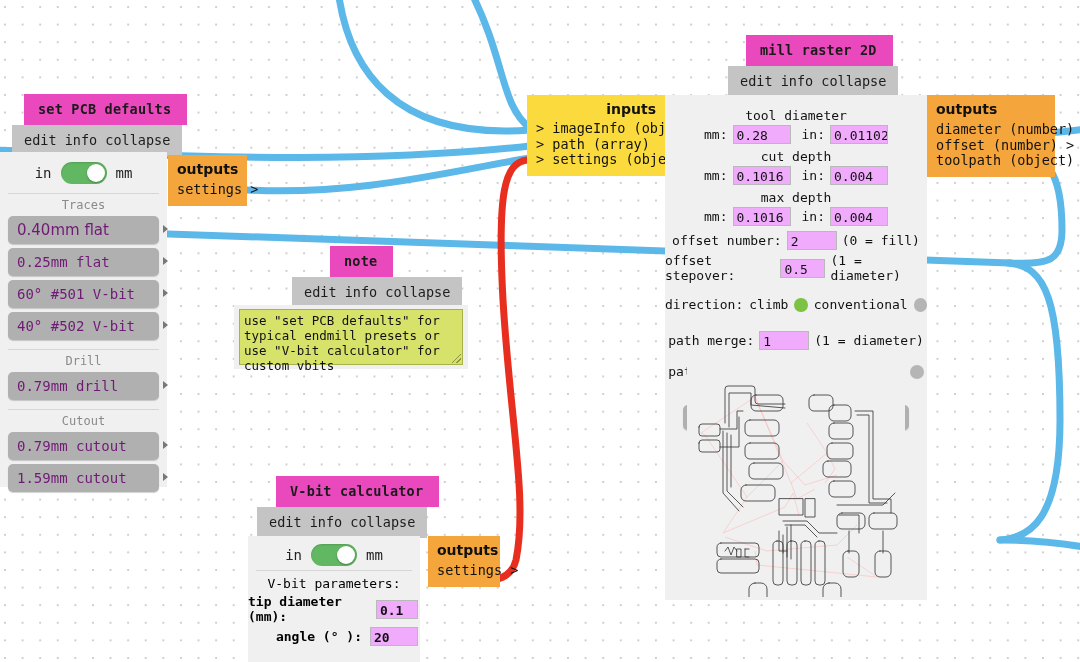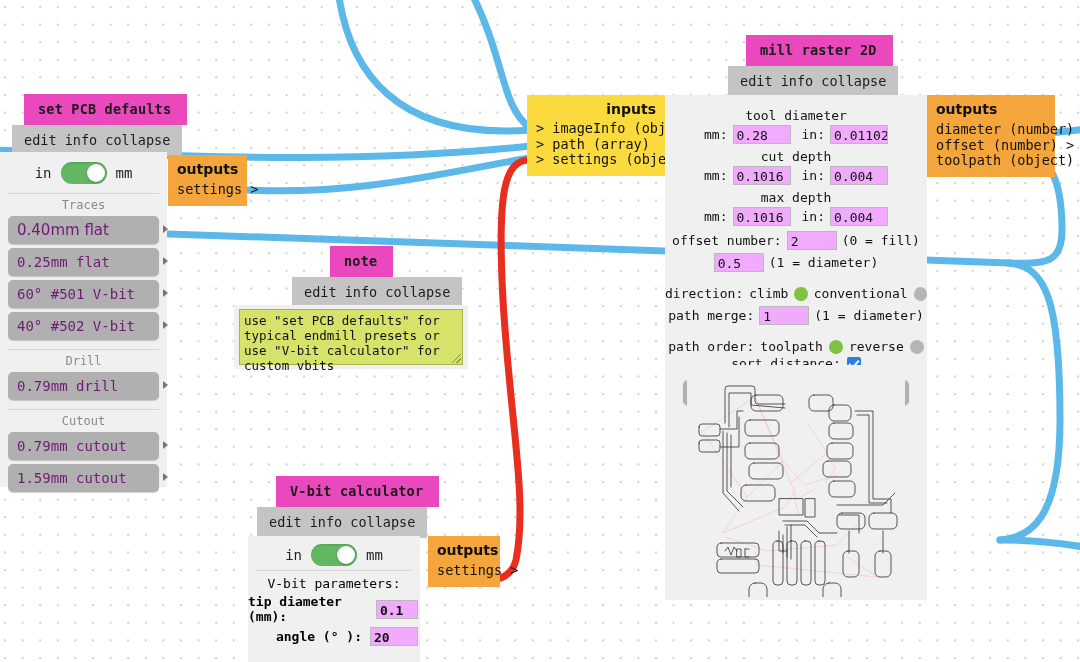--- a/index.html
+++ b/index.html
@@ -264,33 +264,34 @@
       <span class="txtin" style="width:58px;">0.004</span>
     </div>
 
     <div style="display:flex;align-items:center;justify-content:center;gap:5px;margin-top:5px;">
       <span class="fld-label">offset number:</span>
       <span class="txtin" style="width:50px;">2</span>
       <span class="fld-label">(0 = fill)</span>
     </div>
 
     <div style="display:flex;align-items:center;justify-content:center;gap:5px;margin-top:3px;">
+      <span class="fld-label">offset stepover:</span>
       <span class="txtin" style="width:50px;">0.5</span>
       <span class="fld-label">(1 = diameter)</span>
     </div>
 
     <div style="display:flex;align-items:center;justify-content:center;gap:6px;margin-top:14px;">
       <span class="fld-label">direction:</span>
       <span class="fld-label">climb</span>
       <span class="radio on"></span>
       <span class="fld-label">conventional</span>
       <span class="radio off"></span>
     </div>
 
-    <div style="display:flex;align-items:center;justify-content:center;gap:5px;margin-top:5px;">
+    <div style="display:flex;align-items:center;justify-content:center;gap:5px;margin-top:19px;">
       <span class="fld-label">path merge:</span>
       <span class="txtin" style="width:50px;">1</span>
       <span class="fld-label">(1 = diameter)</span>
     </div>
 
     <div style="display:flex;align-items:center;justify-content:center;gap:6px;margin-top:14px;">
       <span class="fld-label">path order:</span>
       <span class="fld-label">toolpath</span>
       <span class="radio on"></span>
       <span class="fld-label">reverse</span>

